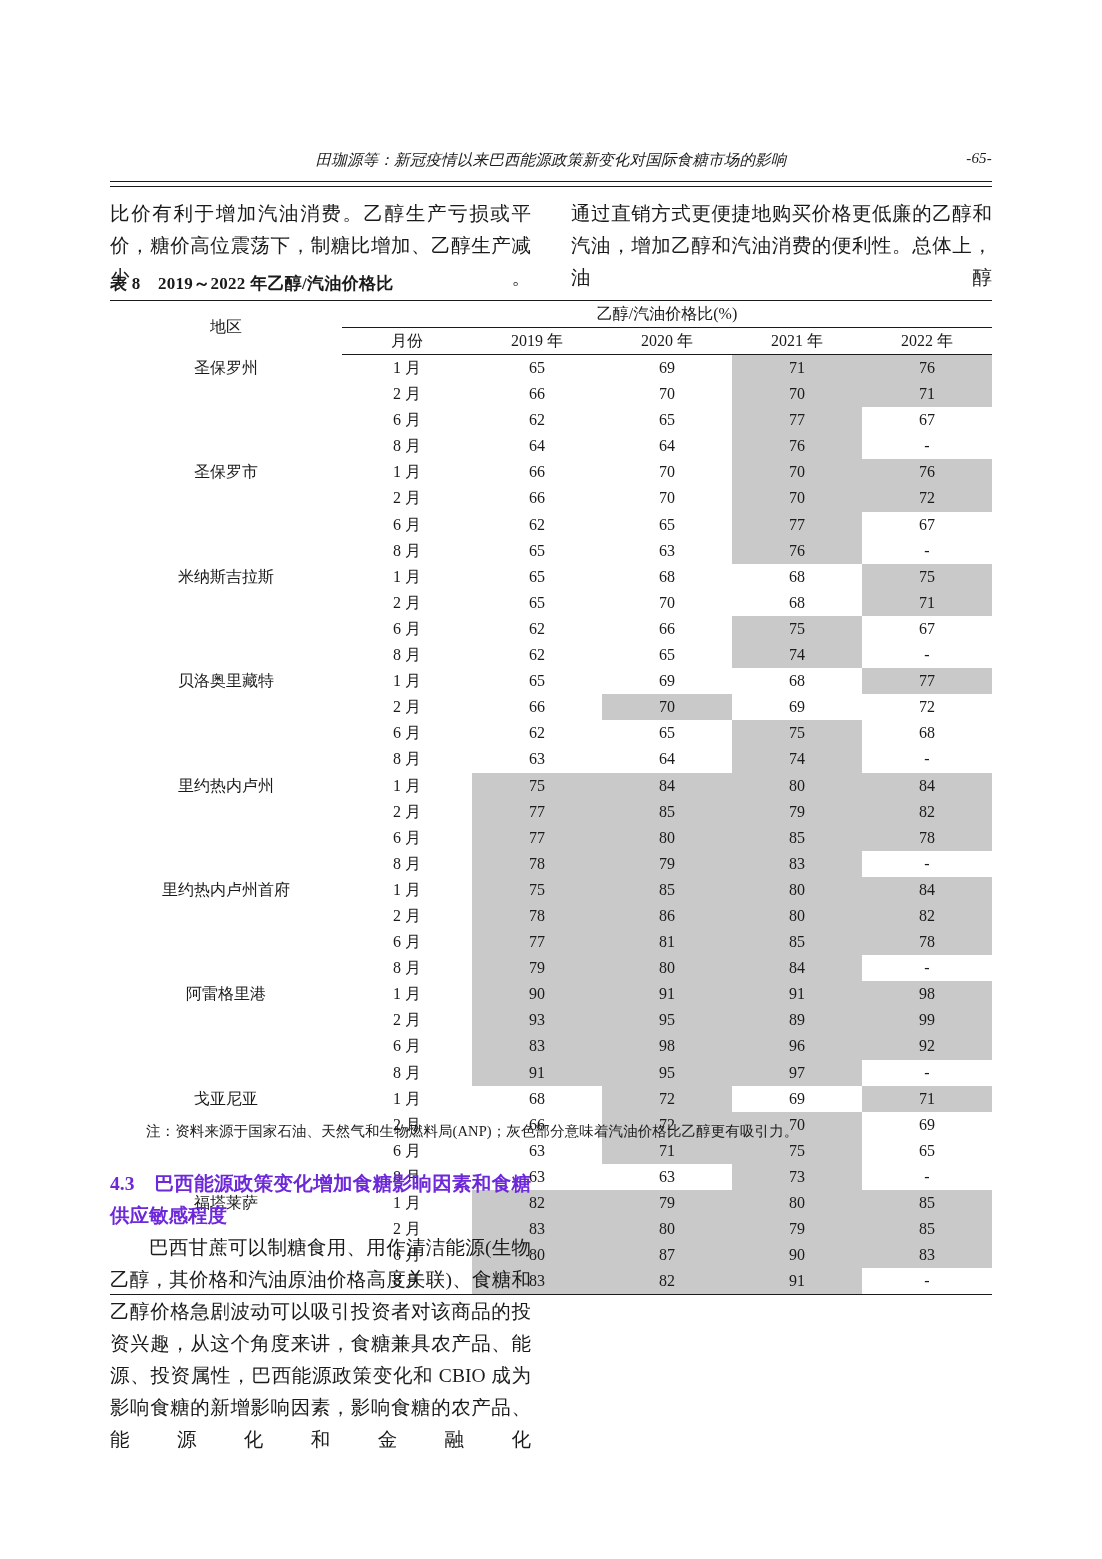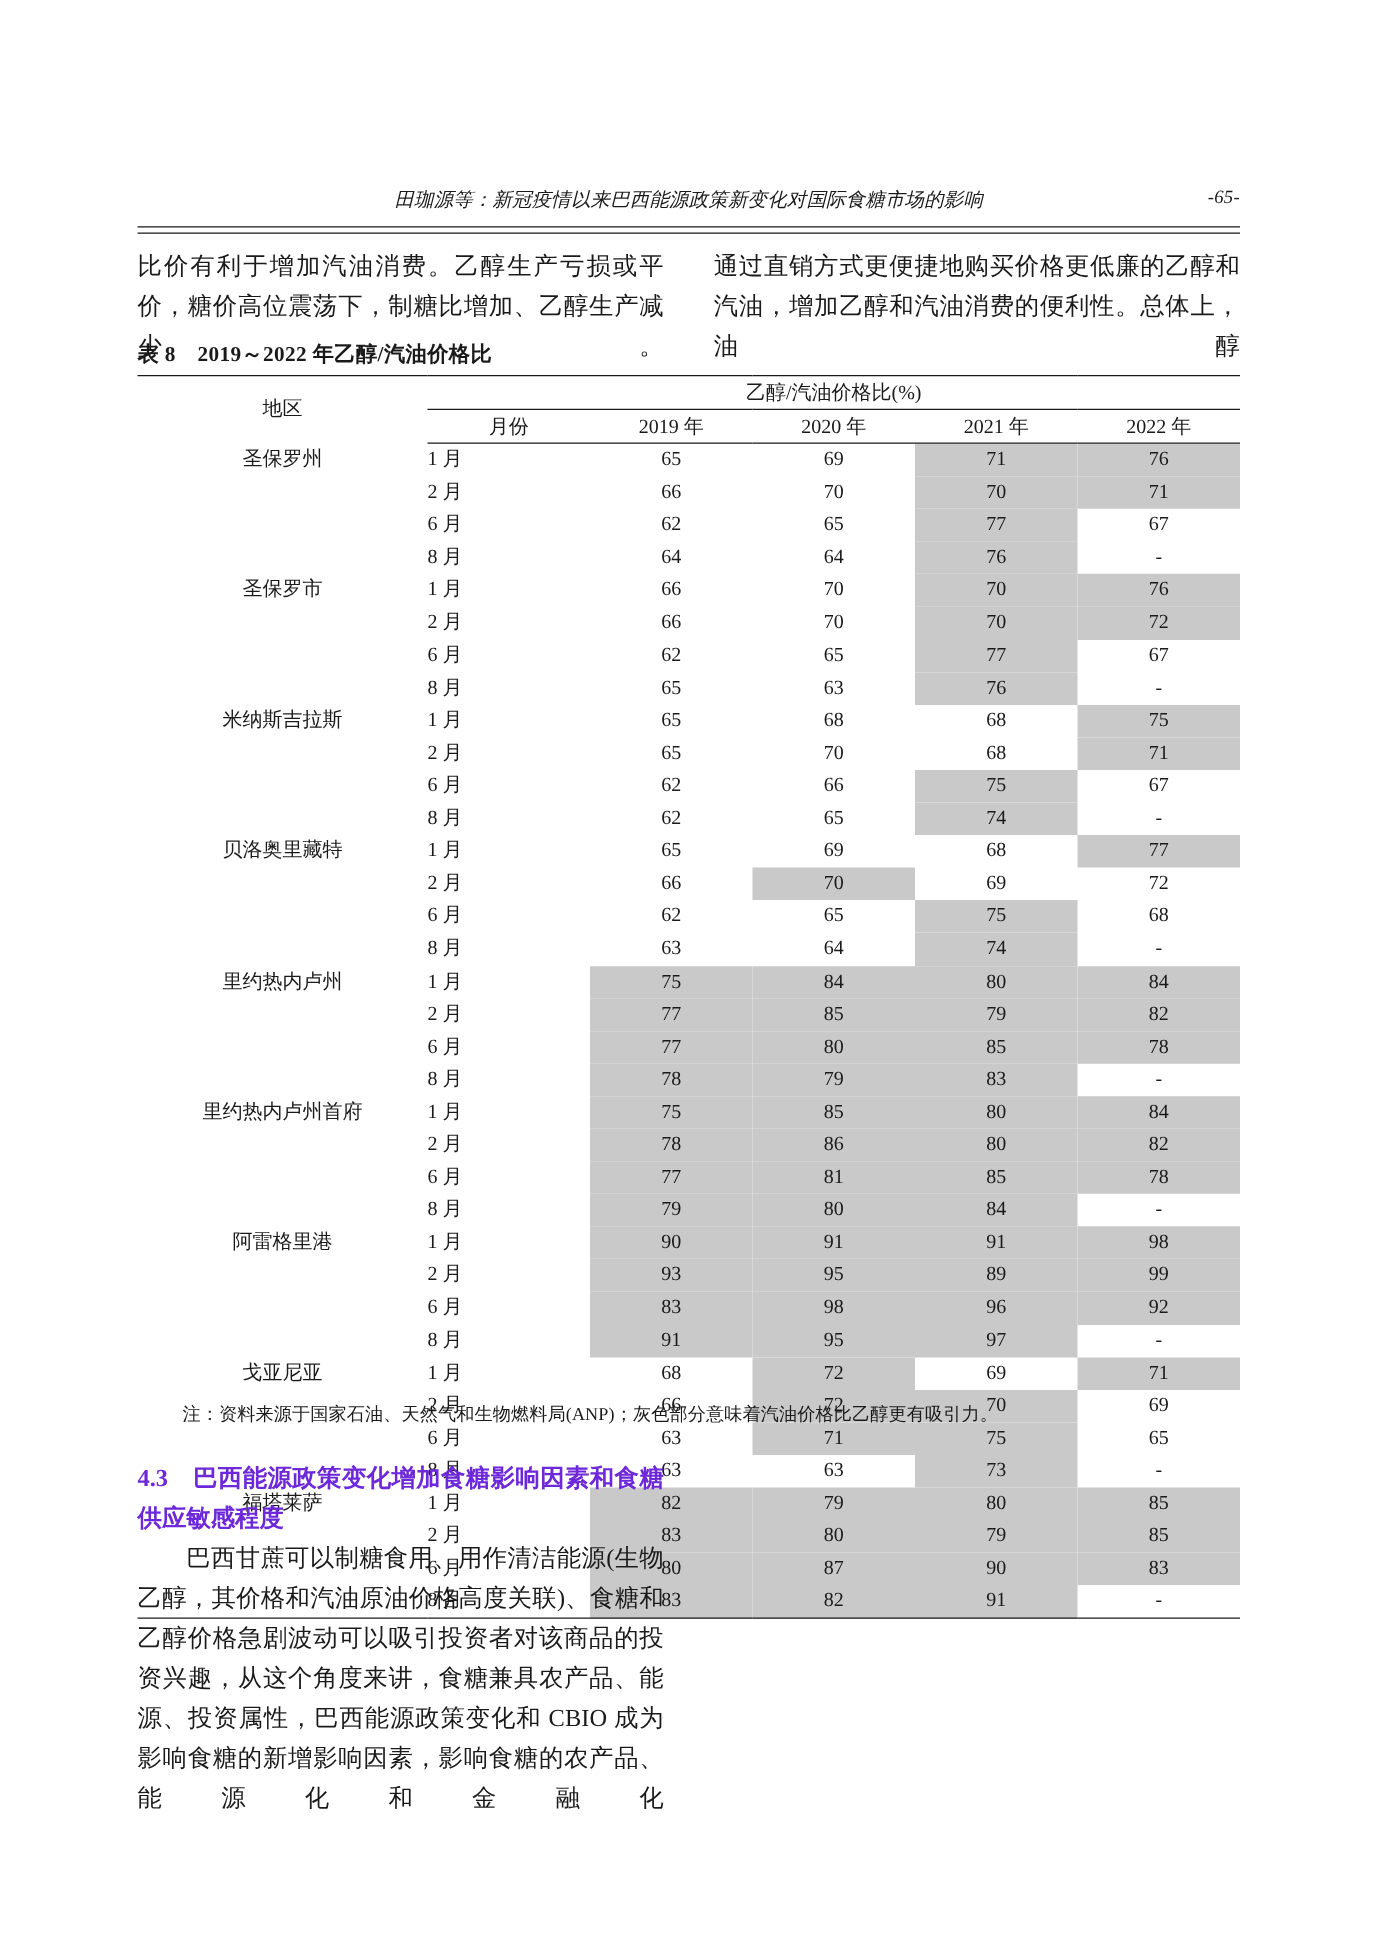--- a/index.html
+++ b/index.html
@@ -126,21 +126,21 @@
     height: 26px;
   }
 
   td.region {
     text-align: center;
     font-size: 16px;
     white-space: nowrap;
     padding-left: 4px;
   }
   td.month {
-    text-align: left;
+    text-align: center;
     font-size: 16px;
     width: 120px;
   }
   td.val {
     text-align: center;
     font-size: 16px;
   }
   tr.drow td { height: 26.1px; line-height: 26.1px; }
 
   td.sh { background: #c9c9c9; }

